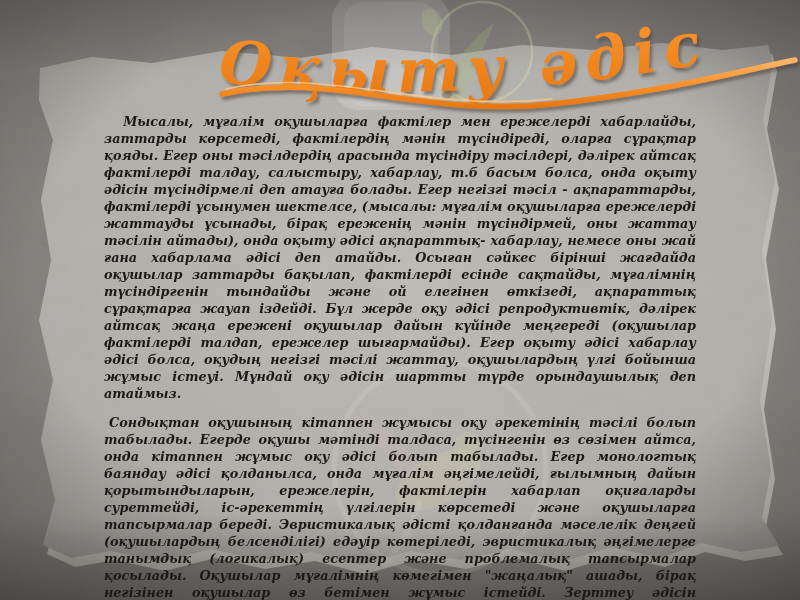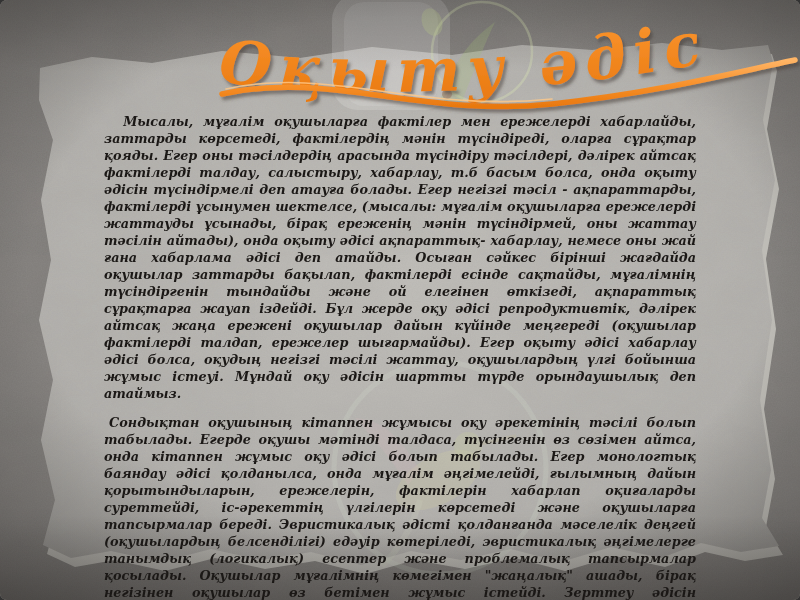--- a/index.html
+++ b/index.html
@@ -11,21 +11,20 @@
     --paper-gray-light:#c3c1bc;
     --text-color:#1b1816;
   }
   html,body{margin:0;padding:0;background:#333;}
   .slide{
     position:relative;
     width:800px;height:600px;
     overflow:hidden;
     background:var(--background-gray);
     font-family:"DejaVu Serif","Liberation Serif",serif;
-    border-radius:7px;
   }
   .slide svg.bg{position:absolute;inset:0;z-index:0;display:block;}
   .vignette{
     position:absolute;inset:0;z-index:1;pointer-events:none;
     background:
       radial-gradient(ellipse 620px 430px at 50% 46%, rgba(0,0,0,0) 60%, rgba(28,26,24,0.38) 100%),
       linear-gradient(to bottom, rgba(40,38,36,0.18) 0%, rgba(0,0,0,0) 12%, rgba(0,0,0,0) 86%, rgba(35,32,30,0.30) 100%);
   }
   .body-text{
     position:absolute;z-index:2;

